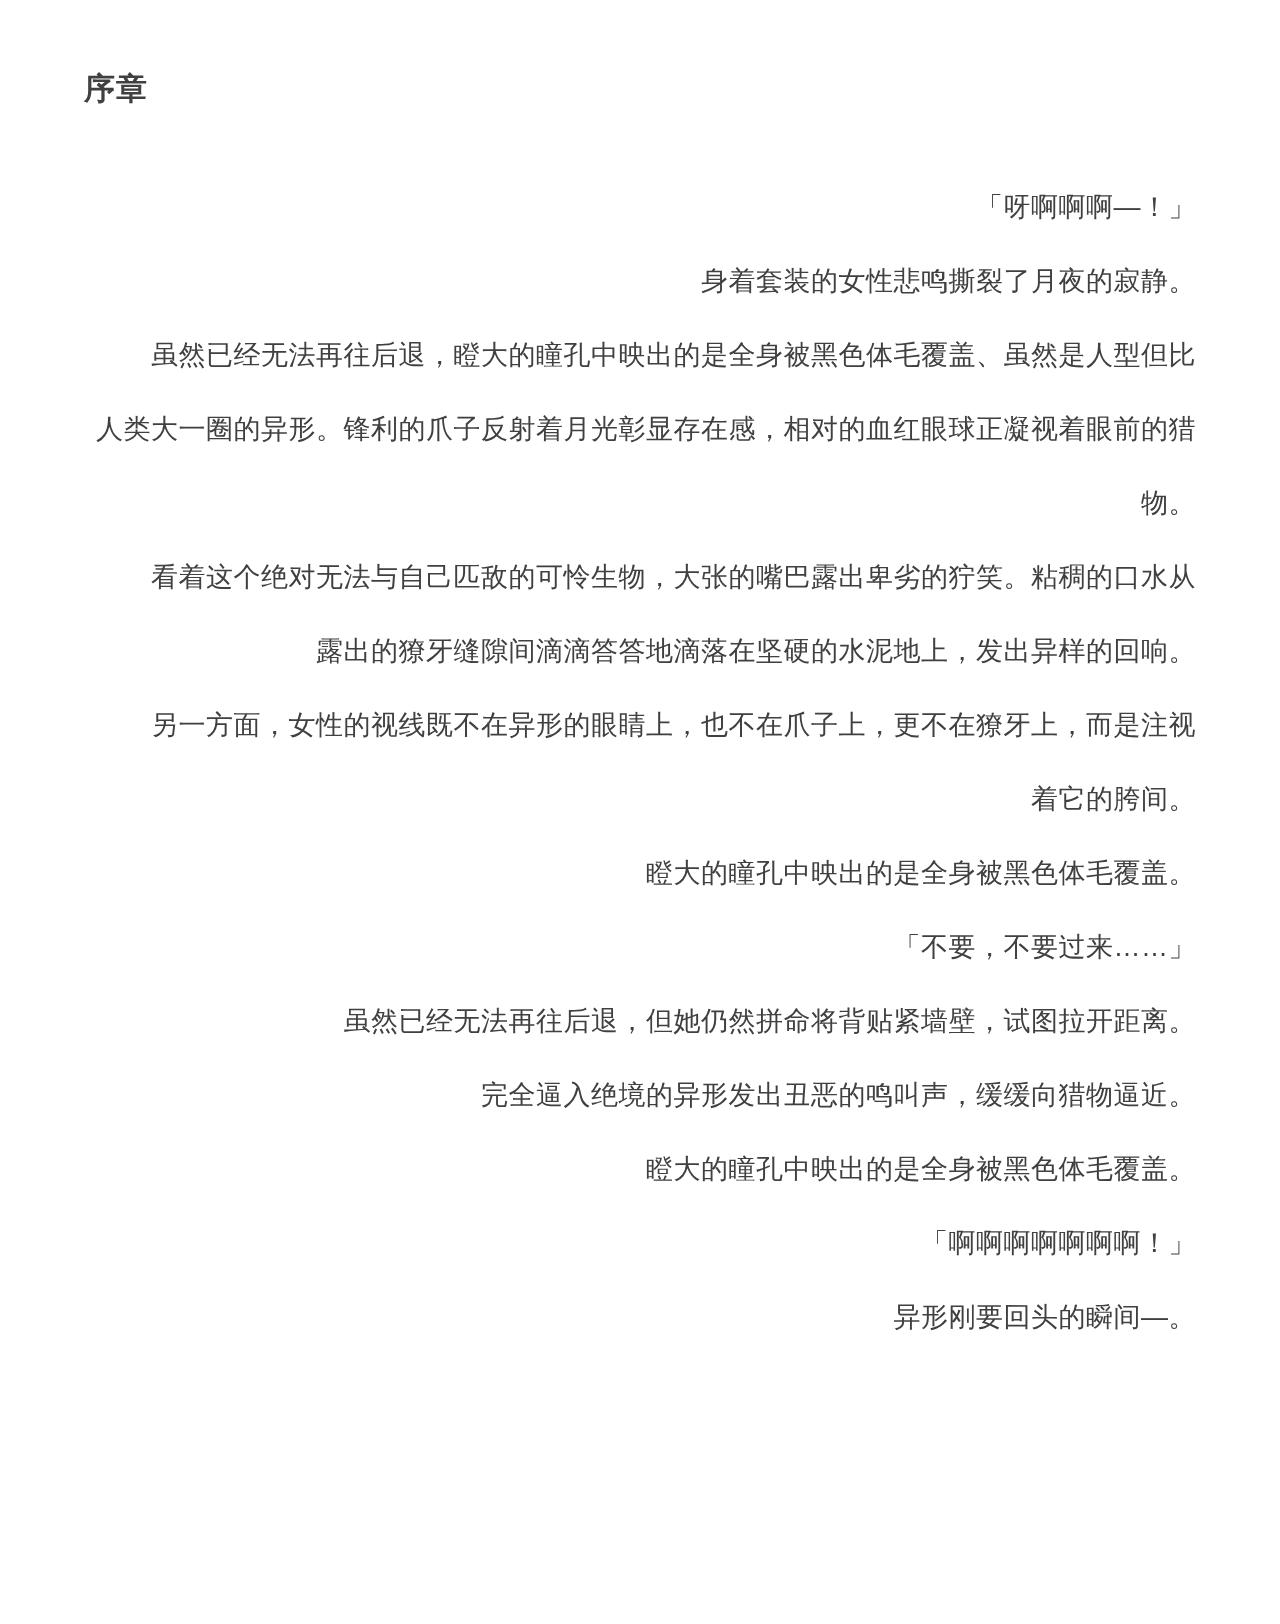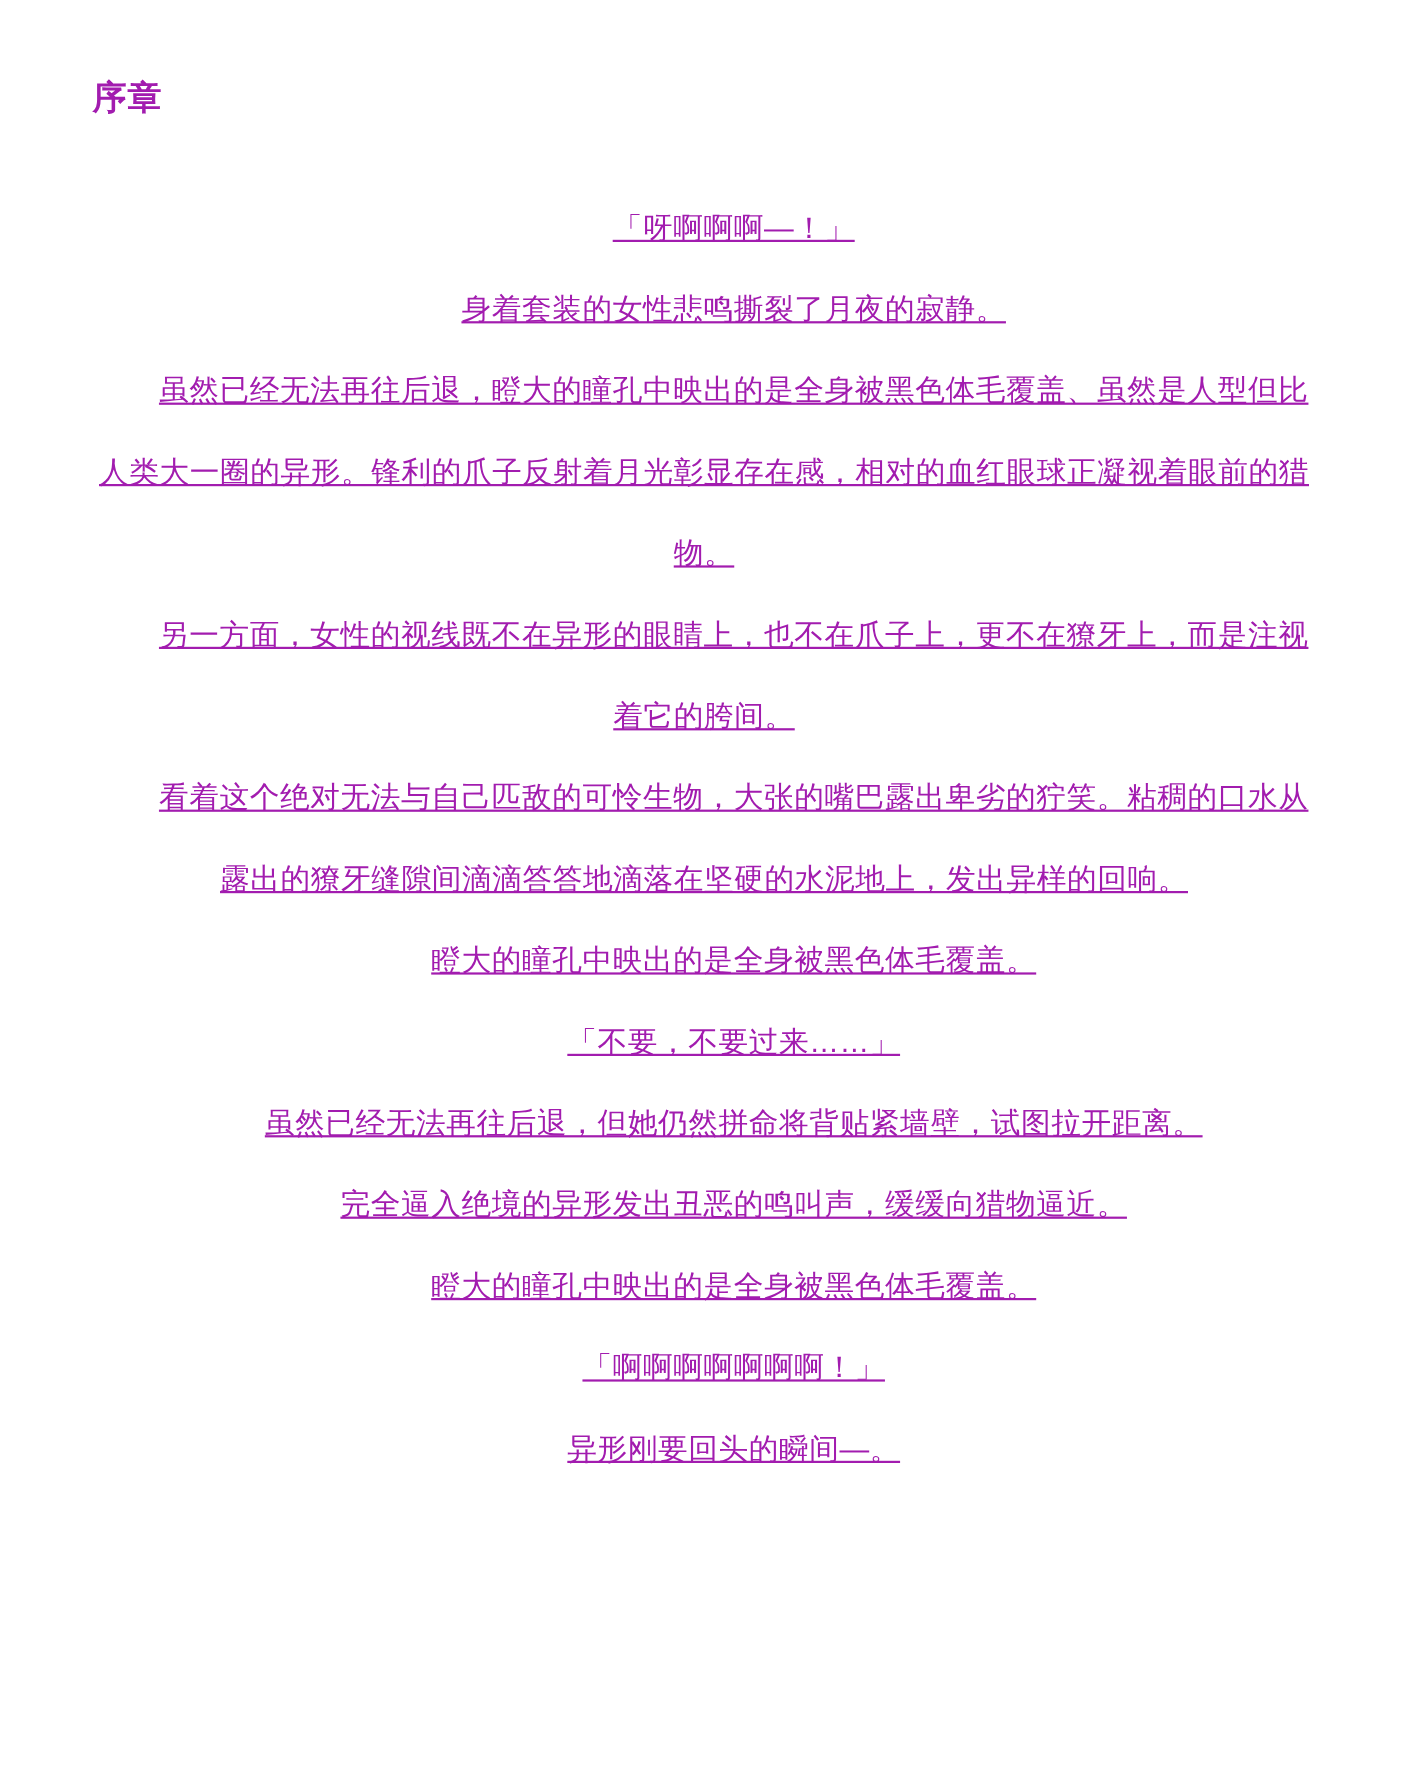--- a/index.html
+++ b/index.html
@@ -7,54 +7,53 @@
     padding: 0;
     background: #ffffff;
   }
   .page {
     position: relative;
     width: 1280px;
     height: 1624px;
     box-sizing: border-box;
     padding: 72px 84px 0 84px;
     background: #ffffff;
-    color: #a21caf;
+    color: #404040;
     font-family: "Liberation Sans", "DejaVu Sans", sans-serif;
     overflow: hidden;
   }
   .chapter-title {
     font-size: 31px;
     line-height: 34px;
     font-weight: 700;
     margin: 0 0 64px 0;
     letter-spacing: 1px;
   }
   .body-text p {
     margin: 0;
     font-size: 27px;
     line-height: 74px;
     text-indent: 2em;
-    text-align: center;
+    text-align: right;
     letter-spacing: 0.5px;
     word-break: break-all;
-    text-decoration: underline;
   }
 </style>
 </head>
 <body>
 
 <div class="page">
   <h1 class="chapter-title">序章</h1>
 
   <div class="body-text">
     <p>「呀啊啊啊—！」</p>
     <p>身着套装的女性悲鸣撕裂了月夜的寂静。</p>
     <p>虽然已经无法再往后退，瞪大的瞳孔中映出的是全身被黑色体毛覆盖、虽然是人型但比人类大一圈的异形。锋利的爪子反射着月光彰显存在感，相对的血红眼球正凝视着眼前的猎物。</p>
+    <p>看着这个绝对无法与自己匹敌的可怜生物，大张的嘴巴露出卑劣的狞笑。粘稠的口水从露出的獠牙缝隙间滴滴答答地滴落在坚硬的水泥地上，发出异样的回响。</p>
     <p>另一方面，女性的视线既不在异形的眼睛上，也不在爪子上，更不在獠牙上，而是注视着它的胯间。</p>
-    <p>看着这个绝对无法与自己匹敌的可怜生物，大张的嘴巴露出卑劣的狞笑。粘稠的口水从露出的獠牙缝隙间滴滴答答地滴落在坚硬的水泥地上，发出异样的回响。</p>
     <p>瞪大的瞳孔中映出的是全身被黑色体毛覆盖。</p>
     <p>「不要，不要过来……」</p>
     <p>虽然已经无法再往后退，但她仍然拼命将背贴紧墙壁，试图拉开距离。</p>
     <p>完全逼入绝境的异形发出丑恶的鸣叫声，缓缓向猎物逼近。</p>
     <p>瞪大的瞳孔中映出的是全身被黑色体毛覆盖。</p>
     <p>「啊啊啊啊啊啊啊！」</p>
     <p>异形刚要回头的瞬间—。</p>
   </div>
 </div>
 

